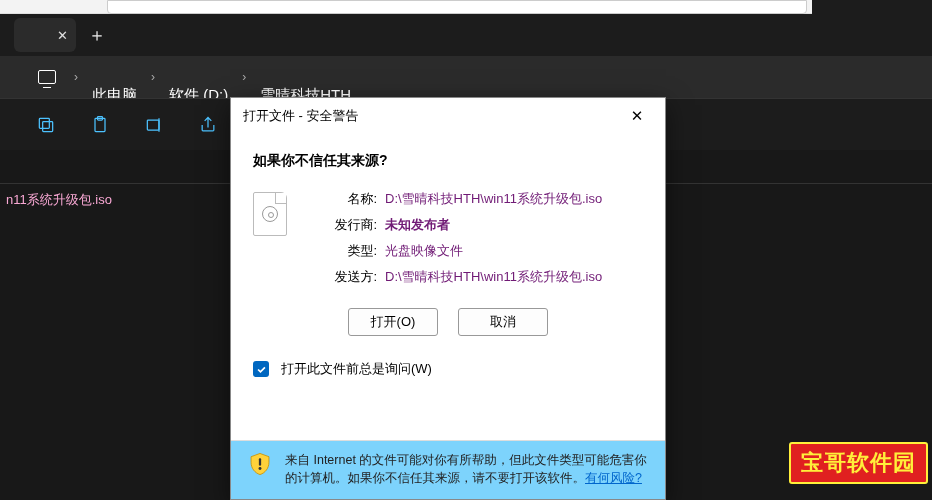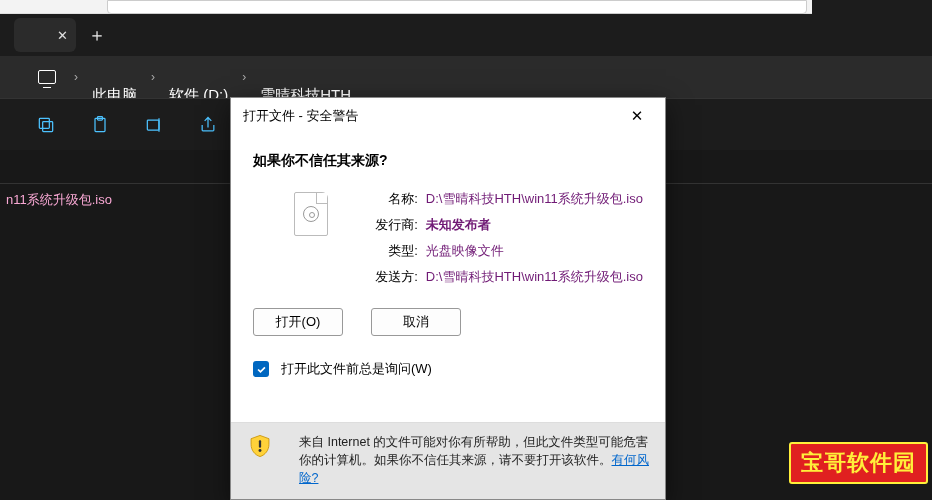--- a/index.html
+++ b/index.html
@@ -22,35 +22,35 @@
 .ticon svg{width:20px;height:20px;stroke:#4cc2ff;fill:none;stroke-width:1.5;}
 .ticon.grey svg{stroke:#ccc;}
 .content{position:absolute;top:150px;left:0;right:0;bottom:0;background:#181818;}
 .hdr-row{height:34px;border-bottom:1px solid #333;}
 .filerow{height:32px;display:flex;align-items:center;padding-left:6px;color:#f9a8d4;font-size:13px;background:#181818;}
 .dialog{position:absolute;top:97px;left:230px;width:436px;bottom:0;background:#fff;border:1px solid #888;box-shadow:0 8px 24px rgba(0,0,0,.5);display:flex;flex-direction:column;overflow:hidden;}
 .dlg-title{height:36px;display:flex;align-items:center;justify-content:space-between;padding:0 8px 0 12px;font-size:13px;color:#000;}
 .dlg-close{width:40px;height:28px;display:flex;align-items:center;justify-content:center;font-size:15px;cursor:pointer;}
 .dlg-body{flex:1;background:#fff;padding:18px 22px 0 22px;display:flex;flex-direction:column;}
 .dlg-q{font-size:14px;font-weight:600;color:#000;margin-bottom:20px;}
-.fileinfo{display:flex;gap:18px;align-items:flex-start;justify-content:flex-end;}
+.fileinfo{display:flex;gap:18px;align-items:flex-start;}
 .fileicon{width:34px;height:44px;border:1px solid #bbb;border-radius:2px 6px 2px 2px;background:#fff;position:relative;display:flex;align-items:center;justify-content:center;margin-top:2px;}
 .fileicon::before{content:"";position:absolute;top:0;right:0;width:10px;height:10px;border-left:1px solid #bbb;border-bottom:1px solid #bbb;background:#fff;}
 .disc{width:16px;height:16px;border:1px solid #999;border-radius:50%;position:relative;}
 .disc::after{content:"";position:absolute;top:5px;left:5px;width:4px;height:4px;border:1px solid #999;border-radius:50%;}
 .info-table{display:grid;grid-template-columns:72px 1fr;row-gap:8px;column-gap:8px;font-size:13px;color:#000;}
 .info-table .lbl{text-align:right;color:#000;}
 .info-table .val{color:#701a75;}
 .info-table .val.bold{font-weight:600;}
-.btnrow{display:flex;justify-content:flex-start;gap:28px;margin-top:22px;}
+.btnrow{display:flex;justify-content:center;gap:20px;margin-top:22px;}
 .wbtn{min-width:90px;height:28px;border:1px solid #999;background:#fdfdfd;border-radius:3px;font-size:13px;color:#000;cursor:pointer;display:flex;align-items:center;justify-content:center;}
 .chkrow{display:flex;align-items:center;gap:12px;margin-top:24px;font-size:13px;}
 .chk{width:16px;height:16px;background:#0067c0;border-radius:3px;display:flex;align-items:center;justify-content:center;}
 .chk svg{width:11px;height:11px;stroke:#fff;stroke-width:2.5;fill:none;}
-.dlg-footer{background:#e5e5e5;border-top:1px solid #ddd;padding:10px 12px 12px 16px;display:flex;gap:26px;align-items:flex-start;}
+.dlg-footer{background:#7dd3fc;border-top:1px solid #ddd;padding:10px 12px 12px 16px;display:flex;gap:12px;align-items:flex-start;}
 .shield{width:26px;height:26px;flex-shrink:0;}
 .footer-text{font-size:12.5px;color:#222;line-height:1.45;}
 .footer-text a{color:#0066cc;text-decoration:underline;cursor:pointer;}
 .watermark{position:absolute;right:4px;bottom:16px;background:#e02020;border:2px solid #ffef3a;color:#ffef3a;font-weight:800;font-size:22px;padding:4px 10px;border-radius:3px;letter-spacing:1px;}
 </style>
 </head>
 <body>
 <div class="root">
 
 <div class="titlebar-light">

